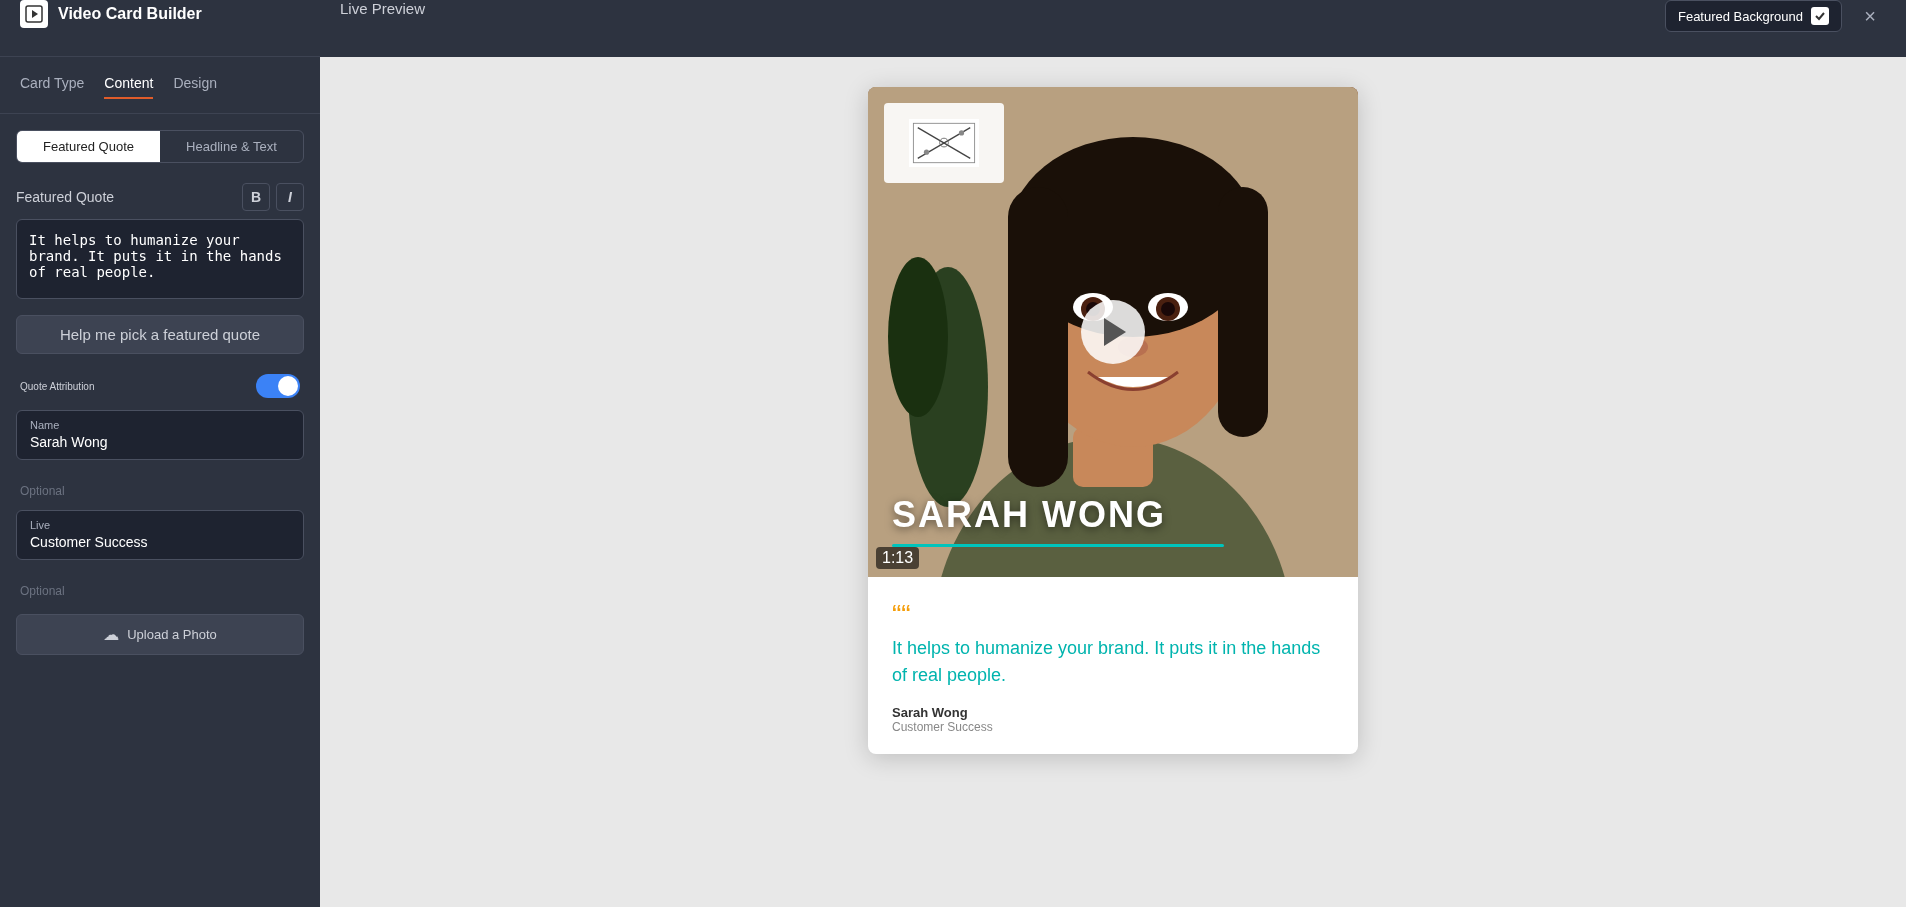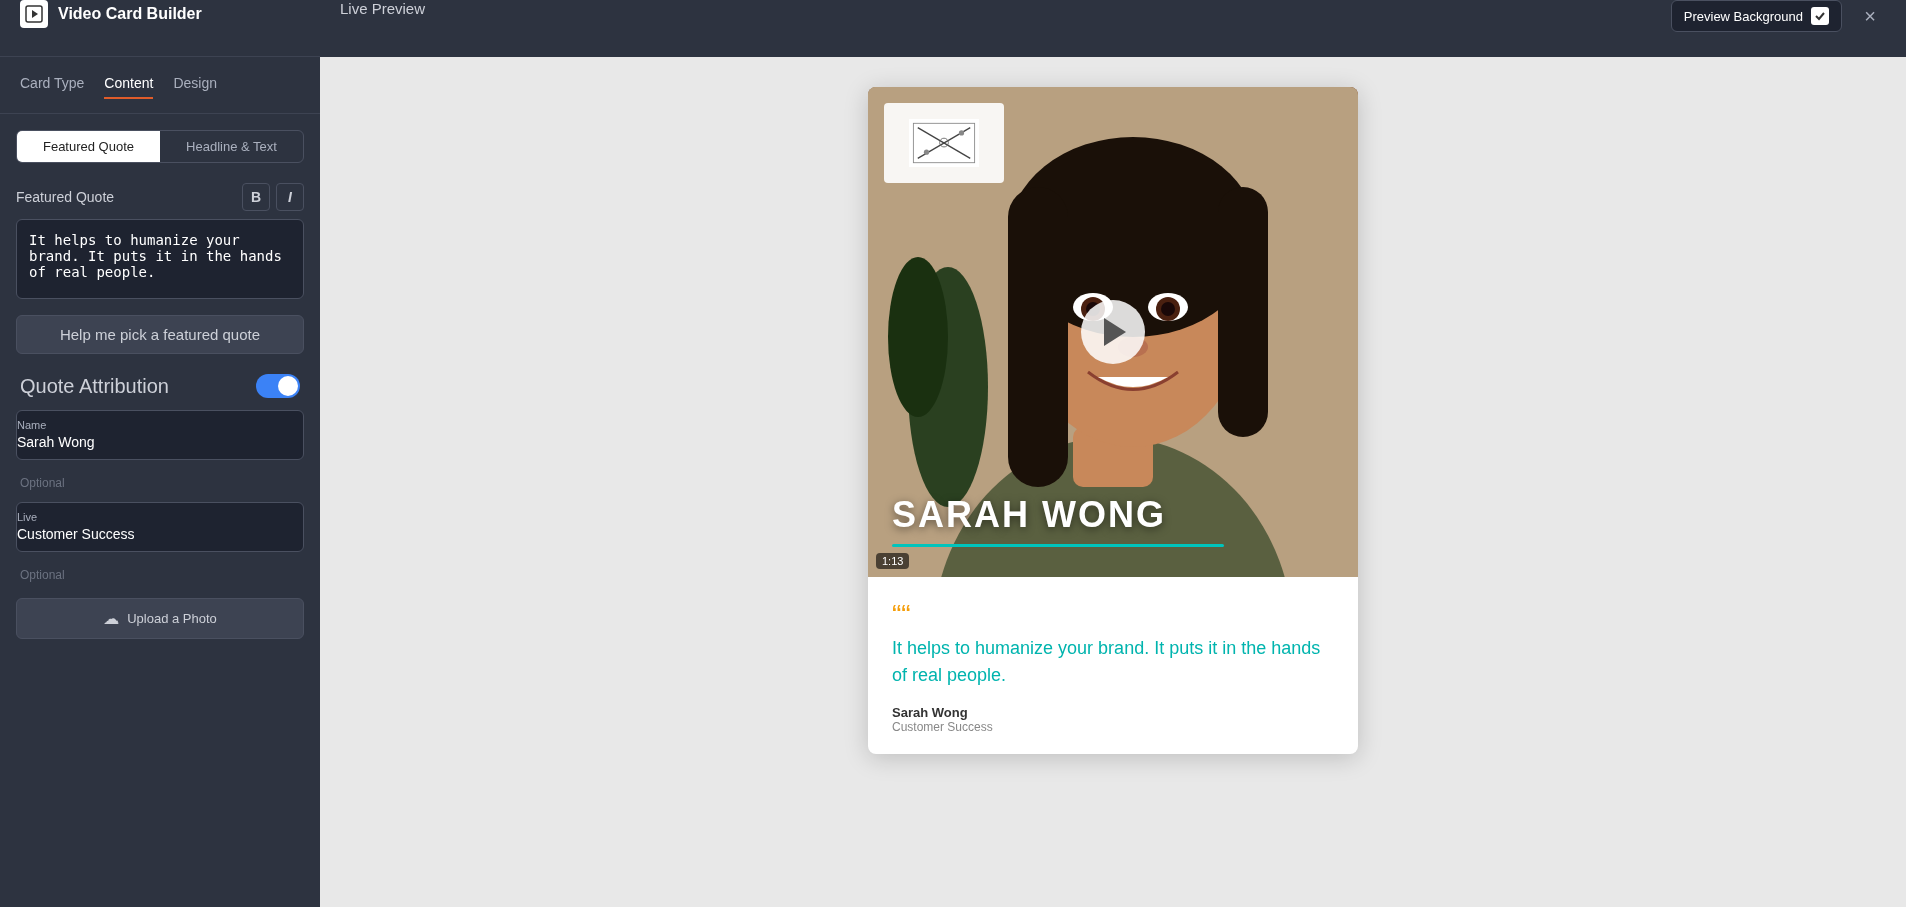--- a/index.html
+++ b/index.html
@@ -127,21 +127,21 @@
     }
 
     
     .toggle-row {
       display: flex;
       align-items: center;
       justify-content: space-between;
       margin: 8px 20px 12px;
     }
     .toggle-label {
-      font-size: 20px;
+      font-size: 10px;
       color: #cdd0d8;
     }
     .toggle {
       width: 44px;
       height: 24px;
       background: #3b82f6;
       border-radius: 12px;
       position: relative;
       cursor: pointer;
     }
@@ -152,25 +152,25 @@
       height: 20px;
       background: #fff;
       border-radius: 50%;
       top: 2px;
       right: 2px;
       transition: 0.2s;
     }
 
     
     .input-group {
-      margin: 0 16px 12px;
+      margin: 0 16px 20px;
       background: #1e2330;
       border: 1px solid #4a5060;
       border-radius: 6px;
-      padding: 8px 0;
+      padding: 8px 13px;
     }
     .input-group-label {
       font-size: 11px;
       color: #aab0be;
       margin-bottom: 2px;
     }
     .input-group input {
       background: transparent;
       border: none;
       color: #fff;
@@ -370,21 +370,21 @@
       margin-top: 8px;
     }
 
     
     .duration-badge {
       position: absolute;
       bottom: 8px;
       left: 8px;
       background: rgba(0,0,0,0.6);
       color: #fff;
-      font-size: 11px;
+      font-size: 16px;
       padding: 2px 6px;
       border-radius: 4px;
     }
 
     
     .quote-card {
       padding: 24px 24px 20px;
     }
     .quote-mark {
       color: #f59e0b;
@@ -499,21 +499,21 @@
     <span>Upload a Photo</span>
   </button>
 </div>
 
 <div id="main">
 
   <div class="main-topbar">
     <span class="live-preview-label">Live Preview</span>
     <div class="topbar-right">
       <button class="preview-bg-btn">
-        <span>Preview Background</span>
+        <span>Featured Background</span>
         <div class="preview-bg-checkbox">
           <svg width="12" height="12" viewBox="0 0 12 12">
             <polyline points="2,6 5,9 10,3" fill="none" stroke="#333" stroke-width="2"></polyline>
           </svg>
         </div>
       </button>
       <div class="close-btn">×</div>
     </div>
   </div>
 

